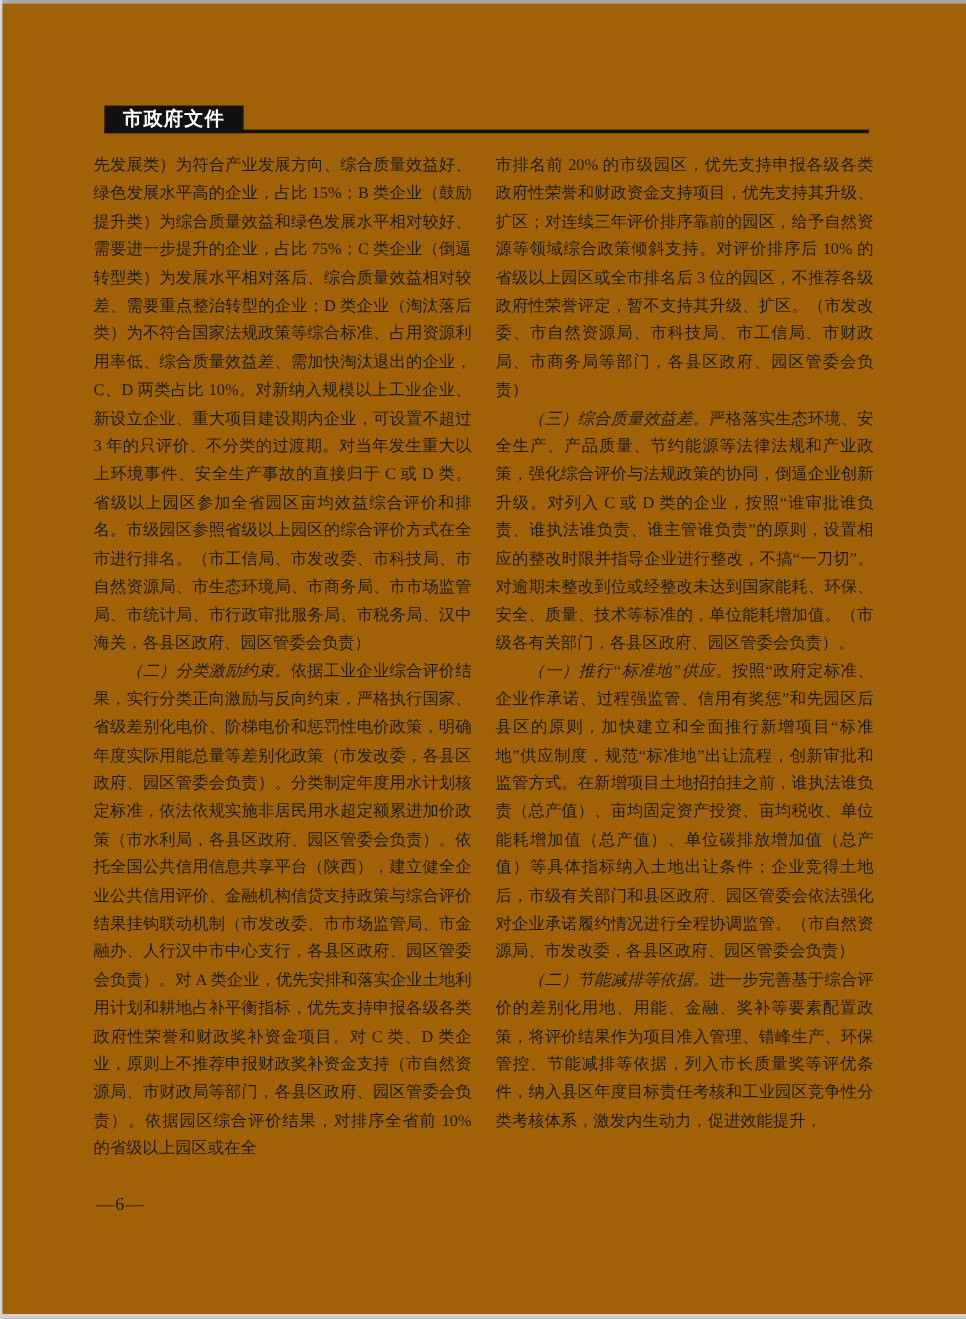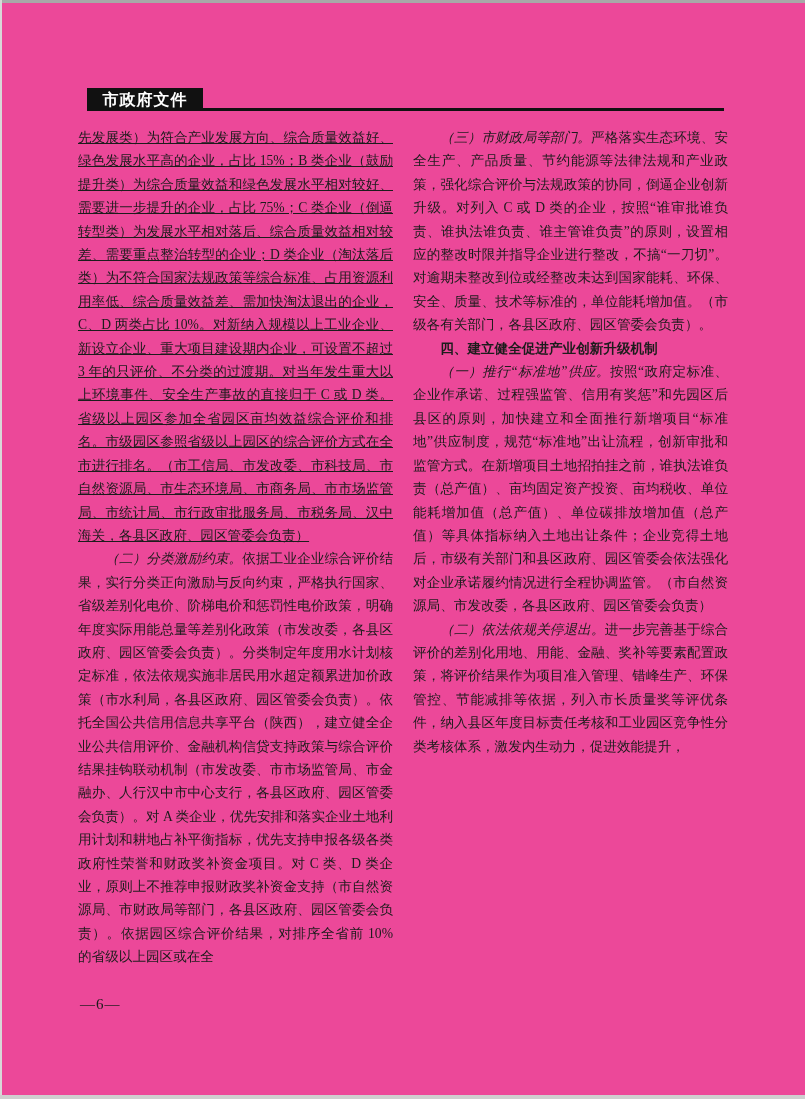--- a/index.html
+++ b/index.html
@@ -3,21 +3,21 @@
 <meta charset="utf-8">
 <style>
   html,body { margin:0; padding:0; }
   body {
     width:805px; height:1099px;
     background:#ffffff;
     position:relative;
     overflow:hidden;
     font-family:"Liberation Serif","DejaVu Serif",serif;
   }
-  .page { position:absolute; inset:0; background:#ec4899; }
+  .page { position:absolute; inset:0; background:#a16207; }
 
   
   .edge-top    { position:absolute; top:0; left:0; width:805px; height:3px; background:#a8a8a8; }
   .edge-bottom { position:absolute; bottom:0; left:0; width:805px; height:4px; background:#cfcfcf; }
   .edge-left   { position:absolute; top:0; left:0; width:2px; height:1099px; background:#d8d8d8; }
 
   
   .header-box {
     position:absolute; left:87px; top:88px; width:116px; height:23px;
     background:#111111; color:#ffffff;
@@ -32,21 +32,21 @@
 
   
   .col {
     position:absolute; top:126px; width:315px;
     font-size:13.6px; line-height:23.4px;
     text-align:justify; color:#1c1c1c;
   }
   .col-left  { left:78px; }
   .col-right { left:413px; }
   .col p { margin:0; padding:0; text-indent:2em; }
-  .col p.no-indent { text-indent:0;text-decoration:underline; }
+  .col p.no-indent { text-indent:0; }
   .kai { font-style:italic; }
   .section-heading {
     font-weight:bold;
     font-family:"Liberation Sans","DejaVu Sans",sans-serif;
   }
 
   .page-number {
     position:absolute; left:80px; top:996px;
     font-size:15px; color:#1c1c1c; letter-spacing:1px;
   }
@@ -64,21 +64,21 @@
     <span>市政府文件</span>
   </div>
   <div class="header-rule"></div>
 
   <div class="col col-left">
     <p class="no-indent"><span>先发展类）为符合产业发展方向、综合质量效益好、绿色发展水平高的企业，占比 15%；B 类企业（鼓励提升类）为综合质量效益和绿色发展水平相对较好、需要进一步提升的企业，占比 75%；C 类企业（倒逼转型类）为发展水平相对落后、综合质量效益相对较差、需要重点整治转型的企业；D 类企业（淘汰落后类）为不符合国家法规政策等综合标准、占用资源利用率低、综合质量效益差、需加快淘汰退出的企业，C、D 两类占比 10%。对新纳入规模以上工业企业、新设立企业、重大项目建设期内企业，可设置不超过 3 年的只评价、不分类的过渡期。对当年发生重大以上环境事件、安全生产事故的直接归于 C 或 D 类。省级以上园区参加全省园区亩均效益综合评价和排名。市级园区参照省级以上园区的综合评价方式在全市进行排名。（市工信局、市发改委、市科技局、市自然资源局、市生态环境局、市商务局、市市场监管局、市统计局、市行政审批服务局、市税务局、汉中海关，各县区政府、园区管委会负责）</span></p>
     <p><span class="kai">（二）分类激励约束。</span><span>依据工业企业综合评价结果，实行分类正向激励与反向约束，严格执行国家、省级差别化电价、阶梯电价和惩罚性电价政策，明确年度实际用能总量等差别化政策（市发改委，各县区政府、园区管委会负责）。分类制定年度用水计划核定标准，依法依规实施非居民用水超定额累进加价政策（市水利局，各县区政府、园区管委会负责）。依托全国公共信用信息共享平台（陕西），建立健全企业公共信用评价、金融机构信贷支持政策与综合评价结果挂钩联动机制（市发改委、市市场监管局、市金融办、人行汉中市中心支行，各县区政府、园区管委会负责）。对 A 类企业，优先安排和落实企业土地利用计划和耕地占补平衡指标，优先支持申报各级各类政府性荣誉和财政奖补资金项目。对 C 类、D 类企业，原则上不推荐申报财政奖补资金支持（市自然资源局、市财政局等部门，各县区政府、园区管委会负责）。依据园区综合评价结果，对排序全省前 10% 的省级以上园区或在全</span></p>
   </div>
 
   <div class="col col-right">
-    <p><span class="kai">（三）市财政局等部门。</span><span>严格落实生态环境、安全生产、产品质量、节约能源等法律法规和产业政策，强化综合评价与法规政策的协同，倒逼企业创新升级。对列入 C 或 D 类的企业，按照“谁审批谁负责、谁执法谁负责、谁主管谁负责”的原则，设置相应的整改时限并指导企业进行整改，不搞“一刀切”。对逾期未整改到位或经整改未达到国家能耗、环保、安全、质量、技术等标准的，单位能耗增加值。（市级各有关部门，各县区政府、园区管委会负责）。</span></p>
-    <p class="section-heading">四、建立健全促进产业创新升级机制</p>
+    <p class="no-indent"><span>市排名前 20% 的市级园区，优先支持申报各级各类政府性荣誉和财政资金支持项目，优先支持其升级、扩区；对连续三年评价排序靠前的园区，给予自然资源等领域综合政策倾斜支持。对评价排序后 10% 的省级以上园区或全市排名后 3 位的园区，不推荐各级政府性荣誉评定，暂不支持其升级、扩区。（市发改委、市自然资源局、市科技局、市工信局、市财政局、市商务局等部门，各县区政府、园区管委会负责）</span></p>
+    <p><span class="kai">（三）综合质量效益差。</span><span>严格落实生态环境、安全生产、产品质量、节约能源等法律法规和产业政策，强化综合评价与法规政策的协同，倒逼企业创新升级。对列入 C 或 D 类的企业，按照“谁审批谁负责、谁执法谁负责、谁主管谁负责”的原则，设置相应的整改时限并指导企业进行整改，不搞“一刀切”。对逾期未整改到位或经整改未达到国家能耗、环保、安全、质量、技术等标准的，单位能耗增加值。（市级各有关部门，各县区政府、园区管委会负责）。</span></p>
     <p><span class="kai">（一）推行“标准地”供应。</span><span>按照“政府定标准、企业作承诺、过程强监管、信用有奖惩”和先园区后县区的原则，加快建立和全面推行新增项目“标准地”供应制度，规范“标准地”出让流程，创新审批和监管方式。在新增项目土地招拍挂之前，谁执法谁负责（总产值）、亩均固定资产投资、亩均税收、单位能耗增加值（总产值）、单位碳排放增加值（总产值）等具体指标纳入土地出让条件；企业竞得土地后，市级有关部门和县区政府、园区管委会依法强化对企业承诺履约情况进行全程协调监管。（市自然资源局、市发改委，各县区政府、园区管委会负责）</span></p>
-    <p><span class="kai">（二）依法依规关停退出。</span><span>进一步完善基于综合评价的差别化用地、用能、金融、奖补等要素配置政策，将评价结果作为项目准入管理、错峰生产、环保管控、节能减排等依据，列入市长质量奖等评优条件，纳入县区年度目标责任考核和工业园区竞争性分类考核体系，激发内生动力，促进效能提升，</span></p>
+    <p><span class="kai">（二）节能减排等依据。</span><span>进一步完善基于综合评价的差别化用地、用能、金融、奖补等要素配置政策，将评价结果作为项目准入管理、错峰生产、环保管控、节能减排等依据，列入市长质量奖等评优条件，纳入县区年度目标责任考核和工业园区竞争性分类考核体系，激发内生动力，促进效能提升，</span></p>
   </div>
 
   <div class="page-number">—6—</div>
 
 </div>
 
 </body></html>

